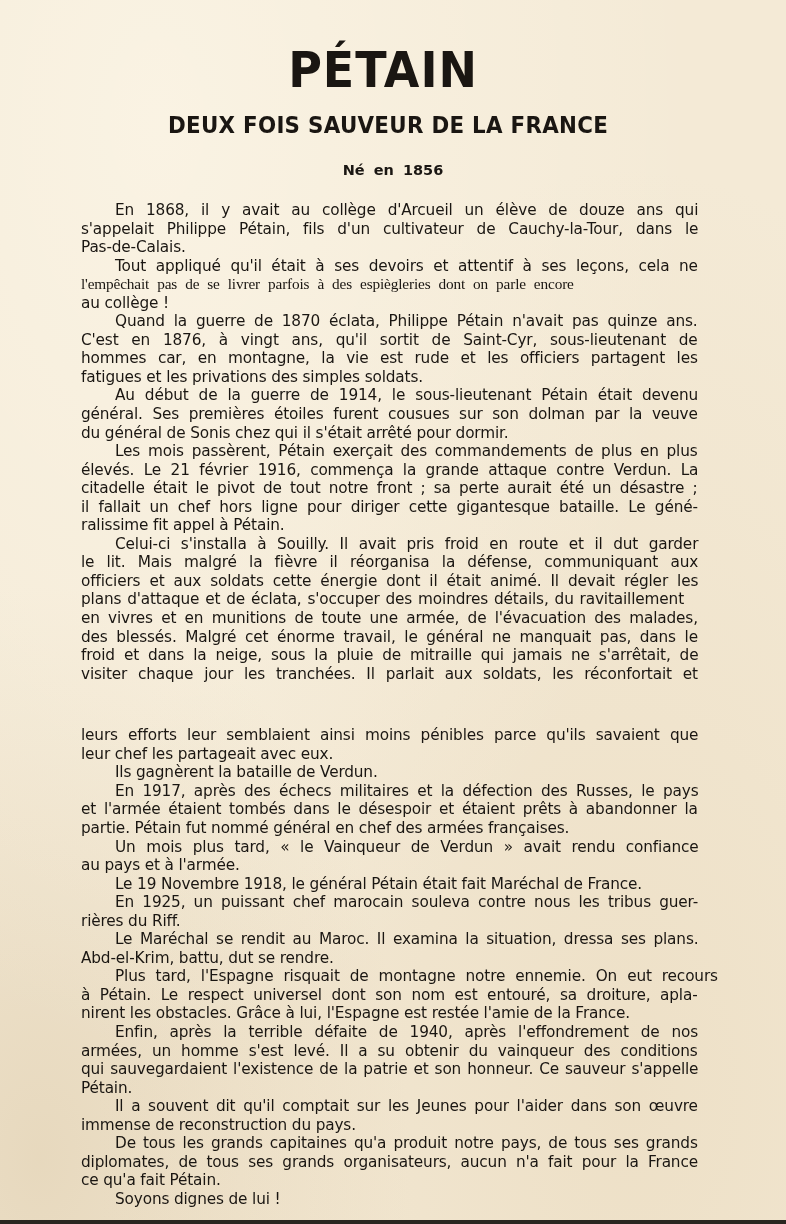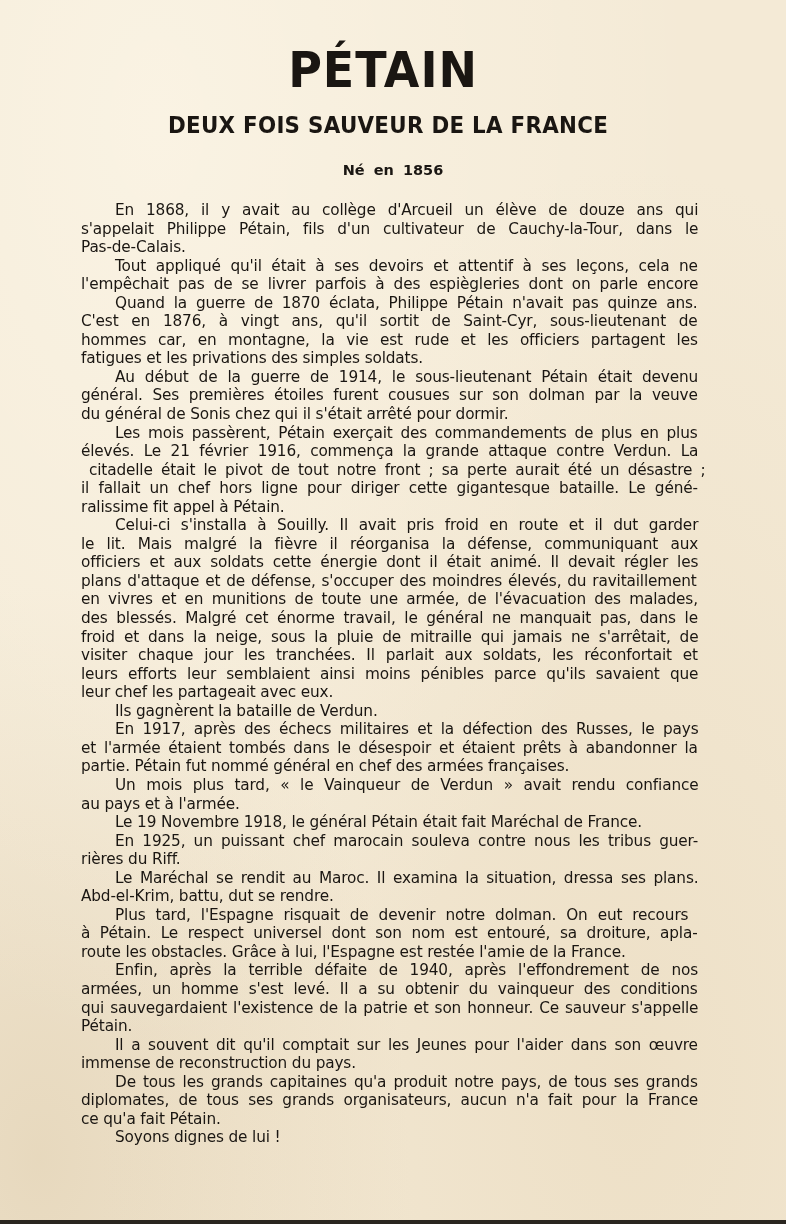--- a/index.html
+++ b/index.html
@@ -113,50 +113,51 @@
 <p class="born">Né en 1856</p>
 
 <div class="body-text" id="body-text">
     <p class="para">
       <span class="line first" style="white-space: nowrap; display: block; text-align: left; text-align-last: left; word-spacing: 7.23077px; width: 617px;">En 1868, il y avait au collège d'Arcueil un élève de douze ans qui</span>
       <span class="line" style="white-space: nowrap; display: block; text-align: left; text-align-last: left; word-spacing: 8.22222px; width: 617px;">s'appelait Philippe Pétain, fils d'un cultivateur de Cauchy-la-Tour, dans le</span>
       <span class="line last" style="white-space: nowrap; display: block; text-align: left; text-align-last: left; width: 617px;">Pas-de-Calais.</span>
     </p>
     <p class="para">
       <span class="line first" style="white-space: nowrap; display: block; text-align: left; text-align-last: left; word-spacing: 4.92308px; width: 617px;">Tout appliqué qu'il était à ses devoirs et attentif à ses leçons, cela ne</span>
-      <span class="line" style="white-space: nowrap; display: block; text-align: center; text-align-last: left; word-spacing: 4.33333px; width: 617px;">l'empêchait pas de se livrer parfois à des espiègleries dont on parle encore</span>
+      <span class="line" style="white-space: nowrap; display: block; text-align: center; text-align-last: left; word-spacing: 4.33333px; width: 617px; font-family: Liberation Serif, serif;">l'empêchait pas de se livrer parfois à des espiègleries dont on parle encore</span>
+      <span class="line last" style="white-space: nowrap; display: block; text-align: left; text-align-last: left; width: 617px;">au collège !</span>
     </p>
     <p class="para">
       <span class="line first" style="white-space: nowrap; display: block; text-align: left; text-align-last: left; word-spacing: 4.18182px; width: 617px;">Quand la guerre de 1870 éclata, Philippe Pétain n'avait pas quinze ans.</span>
       <span class="line" style="white-space: nowrap; display: block; text-align: right; text-align-last: left; word-spacing: 8.09091px; width: 617px;">C'est en 1876, à vingt ans, qu'il sortit de Saint-Cyr, sous-lieutenant de</span>
       <span class="line" style="white-space: nowrap; display: block; text-align: center; text-align-last: left; word-spacing: 6.83333px; width: 617px;">hommes car, en montagne, la vie est rude et les officiers partagent les</span>
       <span class="line last" style="white-space: nowrap; display: block; text-align: left; text-align-last: left; width: 617px;">fatigues et les privations des simples soldats.</span>
     </p>
     <p class="para">
       <span class="line first" style="white-space: nowrap; display: block; text-align: left; text-align-last: left; word-spacing: 5.27273px; width: 617px;">Au début de la guerre de 1914, le sous-lieutenant Pétain était devenu</span>
       <span class="line" style="white-space: nowrap; display: block; text-align: left; text-align-last: left; word-spacing: 4.90909px; width: 617px;">général. Ses premières étoiles furent cousues sur son dolman par la veuve</span>
       <span class="line last" style="white-space: nowrap; display: block; text-align: left; text-align-last: left; width: 617px;">du général de Sonis chez qui il s'était arrêté pour dormir.</span>
     </p>
     <p class="para">
       <span class="line first" style="white-space: nowrap; display: block; text-align: left; text-align-last: left; word-spacing: 3.1px; width: 617px;">Les mois passèrent, Pétain exerçait des commandements de plus en plus</span>
       <span class="line" style="white-space: nowrap; display: block; text-align: left; text-align-last: left; word-spacing: 4.72727px; width: 617px;">élevés. Le 21 février 1916, commença la grande attaque contre Verdun. La</span>
-      <span class="line" style="white-space: nowrap; display: block; text-align: center; text-align-last: left; word-spacing: 3.53333px; width: 617px; margin-left: 8px;">citadelle était le pivot de tout notre front ; sa perte aurait été un désastre ;</span>
+      <span class="line" style="white-space: nowrap; display: block; text-align: center; text-align-last: left; word-spacing: 3.53333px; width: 617px;">citadelle était le pivot de tout notre front ; sa perte aurait été un désastre ;</span>
       <span class="line" style="white-space: nowrap; display: block; text-align: left; text-align-last: left; word-spacing: 4.5px; width: 617px;">il fallait un chef hors ligne pour diriger cette gigantesque bataille. Le géné-</span>
       <span class="line last" style="white-space: nowrap; display: block; text-align: left; text-align-last: left; width: 617px;">ralissime fit appel à Pétain.</span>
     </p>
     <p class="para">
       <span class="line first" style="white-space: nowrap; display: block; text-align: left; text-align-last: left; word-spacing: 5.84615px; width: 617px;">Celui-ci s'installa à Souilly. Il avait pris froid en route et il dut garder</span>
       <span class="line" style="white-space: nowrap; display: block; text-align: left; text-align-last: left; word-spacing: 7.54545px; width: 617px;">le lit. Mais malgré la fièvre il réorganisa la défense, communiquant aux</span>
       <span class="line" style="white-space: nowrap; display: block; text-align: left; text-align-last: left; word-spacing: 4.30769px; width: 617px;">officiers et aux soldats cette énergie dont il était animé. Il devait régler les</span>
-      <span class="line" style="white-space: nowrap; display: block; text-align: left; text-align-last: left; word-spacing: 1.2px; width: 617px;">plans d'attaque et de défense, s'occuper des moindres élevés, du ravitaillement</span>
+      <span class="line" style="white-space: nowrap; display: block; text-align: left; text-align-last: left; word-spacing: 1.2px; width: 617px;">plans d'attaque et de éclata, s'occuper des moindres détails, du ravitaillement</span>
       <span class="line" style="white-space: nowrap; display: block; text-align: left; text-align-last: left; word-spacing: 3.58333px; width: 617px;">en vivres et en munitions de toute une armée, de l'évacuation des malades,</span>
       <span class="line" style="white-space: nowrap; display: block; text-align: left; text-align-last: left; word-spacing: 3.91667px; width: 617px;">des blessés. Malgré cet énorme travail, le général ne manquait pas, dans le</span>
       <span class="line" style="white-space: nowrap; display: block; text-align: left; text-align-last: left; word-spacing: 4.28571px; width: 617px;">froid et dans la neige, sous la pluie de mitraille qui jamais ne s'arrêtait, de</span>
       <span class="line" style="white-space: nowrap; display: block; text-align: left; text-align-last: left; word-spacing: 6.09091px; width: 617px;">visiter chaque jour les tranchées. Il parlait aux soldats, les réconfortait et</span>
-      <span class="line" style="white-space: nowrap; display: block; text-align: left; text-align-last: left; word-spacing: 5.5px; width: 617px;">leurs efforts leur semblaient ainsi moins pénibles parce qu'ils savaient que</span>
+      <span class="line" style="white-space: nowrap; display: block; text-align: left; text-align-last: left; word-spacing: 5.5px; width: 617px; margin-top: 43px;">leurs efforts leur semblaient ainsi moins pénibles parce qu'ils savaient que</span>
       <span class="line last" style="white-space: nowrap; display: block; text-align: left; text-align-last: left; width: 617px;">leur chef les partageait avec eux.</span>
     </p>
     <p class="para">
       <span class="line first last" style="white-space: nowrap; display: block; text-align: left; text-align-last: left; width: 617px;">Ils gagnèrent la bataille de Verdun.</span>
     </p>
     <p class="para">
       <span class="line first" style="white-space: nowrap; display: block; text-align: left; text-align-last: left; word-spacing: 3.66667px; width: 617px;">En 1917, après des échecs militaires et la défection des Russes, le pays</span>
       <span class="line" style="white-space: nowrap; display: block; text-align: left; text-align-last: left; word-spacing: 3.08333px; width: 617px;">et l'armée étaient tombés dans le désespoir et étaient prêts à abandonner la</span>
       <span class="line last" style="white-space: nowrap; display: block; text-align: left; text-align-last: left; width: 617px;">partie. Pétain fut nommé général en chef des armées françaises.</span>
     </p>
@@ -169,23 +170,23 @@
     </p>
     <p class="para">
       <span class="line first" style="white-space: nowrap; display: block; text-align: left; text-align-last: left; word-spacing: 3.54545px; width: 617px;">En 1925, un puissant chef marocain souleva contre nous les tribus guer-</span>
       <span class="line last" style="white-space: nowrap; display: block; text-align: left; text-align-last: left; width: 617px;">rières du Riff.</span>
     </p>
     <p class="para">
       <span class="line first" style="white-space: nowrap; display: block; text-align: left; text-align-last: left; word-spacing: 2.91667px; width: 617px;">Le Maréchal se rendit au Maroc. Il examina la situation, dressa ses plans.</span>
       <span class="line last" style="white-space: nowrap; display: block; text-align: left; text-align-last: left; width: 617px;">Abd-el-Krim, battu, dut se rendre.</span>
     </p>
     <p class="para">
-      <span class="line first" style="white-space: nowrap; display: block; text-align: left; text-align-last: left; word-spacing: 5.3px; width: 617px;">Plus tard, l'Espagne risquait de devenir notre dolman. On eut recours</span>
+      <span class="line first" style="white-space: nowrap; display: block; text-align: left; text-align-last: left; word-spacing: 5.3px; width: 617px;">Plus tard, l'Espagne risquait de montagne notre ennemie. On eut recours</span>
       <span class="line" style="white-space: nowrap; display: block; text-align: left; text-align-last: left; word-spacing: 4.91667px; width: 617px;">à Pétain. Le respect universel dont son nom est entouré, sa droiture, apla-</span>
-      <span class="line last" style="white-space: nowrap; display: block; text-align: left; text-align-last: left; width: 617px;">route les obstacles. Grâce à lui, l'Espagne est restée l'amie de la France.</span>
+      <span class="line last" style="white-space: nowrap; display: block; text-align: left; text-align-last: left; width: 617px;">nirent les obstacles. Grâce à lui, l'Espagne est restée l'amie de la France.</span>
     </p>
     <p class="para">
       <span class="line first" style="white-space: nowrap; display: block; text-align: right; text-align-last: left; word-spacing: 7.2px; width: 617px;">Enfin, après la terrible défaite de 1940, après l'effondrement de nos</span>
       <span class="line" style="white-space: nowrap; display: block; text-align: left; text-align-last: left; word-spacing: 5.33333px; width: 617px;">armées, un homme s'est levé. Il a su obtenir du vainqueur des conditions</span>
       <span class="line" style="white-space: nowrap; display: block; text-align: left; text-align-last: left; word-spacing: 1.27273px; width: 617px;">qui sauvegardaient l'existence de la patrie et son honneur. Ce sauveur s'appelle</span>
       <span class="line last" style="white-space: nowrap; display: block; text-align: left; text-align-last: left; width: 617px;">Pétain.</span>
     </p>
     <p class="para">
       <span class="line first" style="white-space: nowrap; display: block; text-align: left; text-align-last: left; word-spacing: 3px; width: 617px;">Il a souvent dit qu'il comptait sur les Jeunes pour l'aider dans son œuvre</span>
       <span class="line last" style="white-space: nowrap; display: block; text-align: left; text-align-last: left; width: 617px;">immense de reconstruction du pays.</span>

